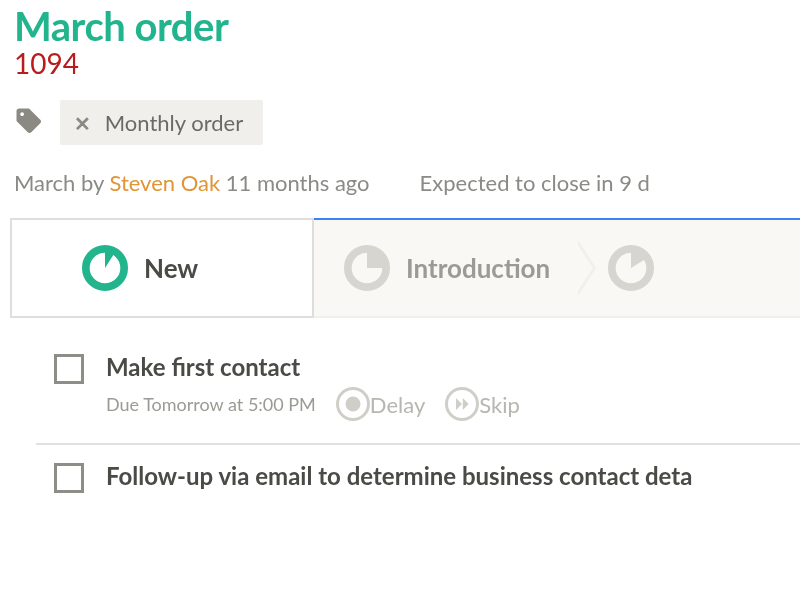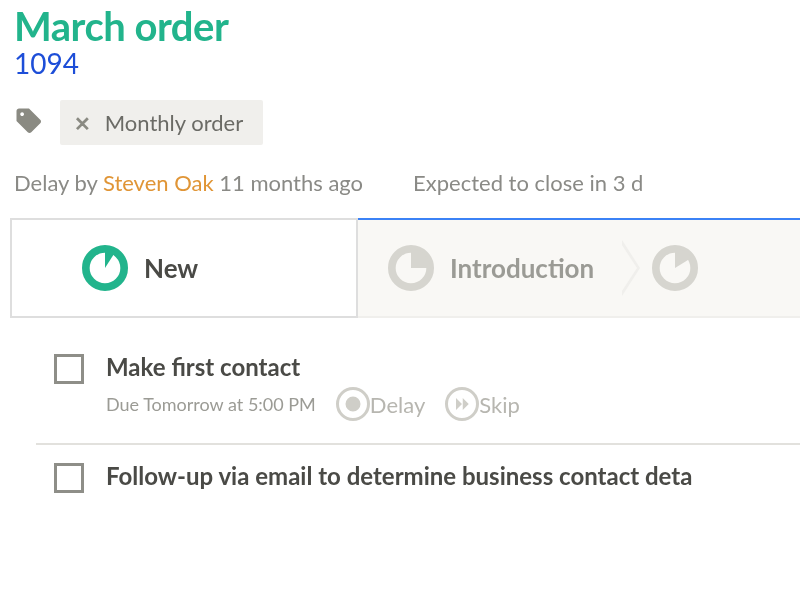--- a/index.html
+++ b/index.html
@@ -15,21 +15,21 @@
     padding: 2px 0 0 14px;
   }
   .title {
     font-size: 40px;
     font-weight: 700;
     color: #22b48c;
     letter-spacing: -0.5px;
   }
   .subtitle {
     font-size: 28px;
-    color: #1d4ed8;
+    color: #b91c1c;
     font-weight: 400;
     margin-top: -4px;
   }
   .tags-row {
     display: flex;
     align-items: center;
     gap: 16px;
     margin-top: 20px;
   }
   .tag-icon svg { width: 30px; height: 30px; fill: #8a8a82; }
@@ -61,21 +61,21 @@
   .stage {
     display: flex;
     align-items: center;
     gap: 16px;
     position: relative;
     padding: 0 28px;
   }
   .stage.active {
     border: 2px solid #dedede;
     background: #fff;
-    width: 348px;
+    width: 304px;
     padding-left: 70px;
   }
   .stage.inactive {
     background: #f9f8f5;
     flex: 1;
     padding-left: 30px;
     border-top: 2px solid #3b82f6;
     border-bottom: 2px solid #f0efec;
   }
   .stage .stage-label {
@@ -177,23 +177,23 @@
         </svg>
     </span>
     <div class="tag-chip">
       <span class="x">✕</span>
       <span class="label">Monthly order</span>
     </div>
   </div>
 
   <div class="meta-row">
     <div>
-      <span>Delay by </span><span class="author">Steven Oak</span><span> 11 months ago</span>
-    </div>
-    <div>Expected to close in 3 d</div>
+      <span>March by </span><span class="author">Steven Oak</span><span> 11 months ago</span>
+    </div>
+    <div>Expected to close in 9 d</div>
   </div>
 
   <div class="stages">
     <div class="stage active">
       <span class="pie">
         <svg viewBox="0 0 36 36">
           <circle cx="18" cy="18" r="15" fill="none" stroke="#22b48c" stroke-width="6"></circle>
           <path d="M18 18 L18 3 A15 15 0 0 1 26 5.5 Z" fill="#22b48c"></path>
         </svg>
       </span>

